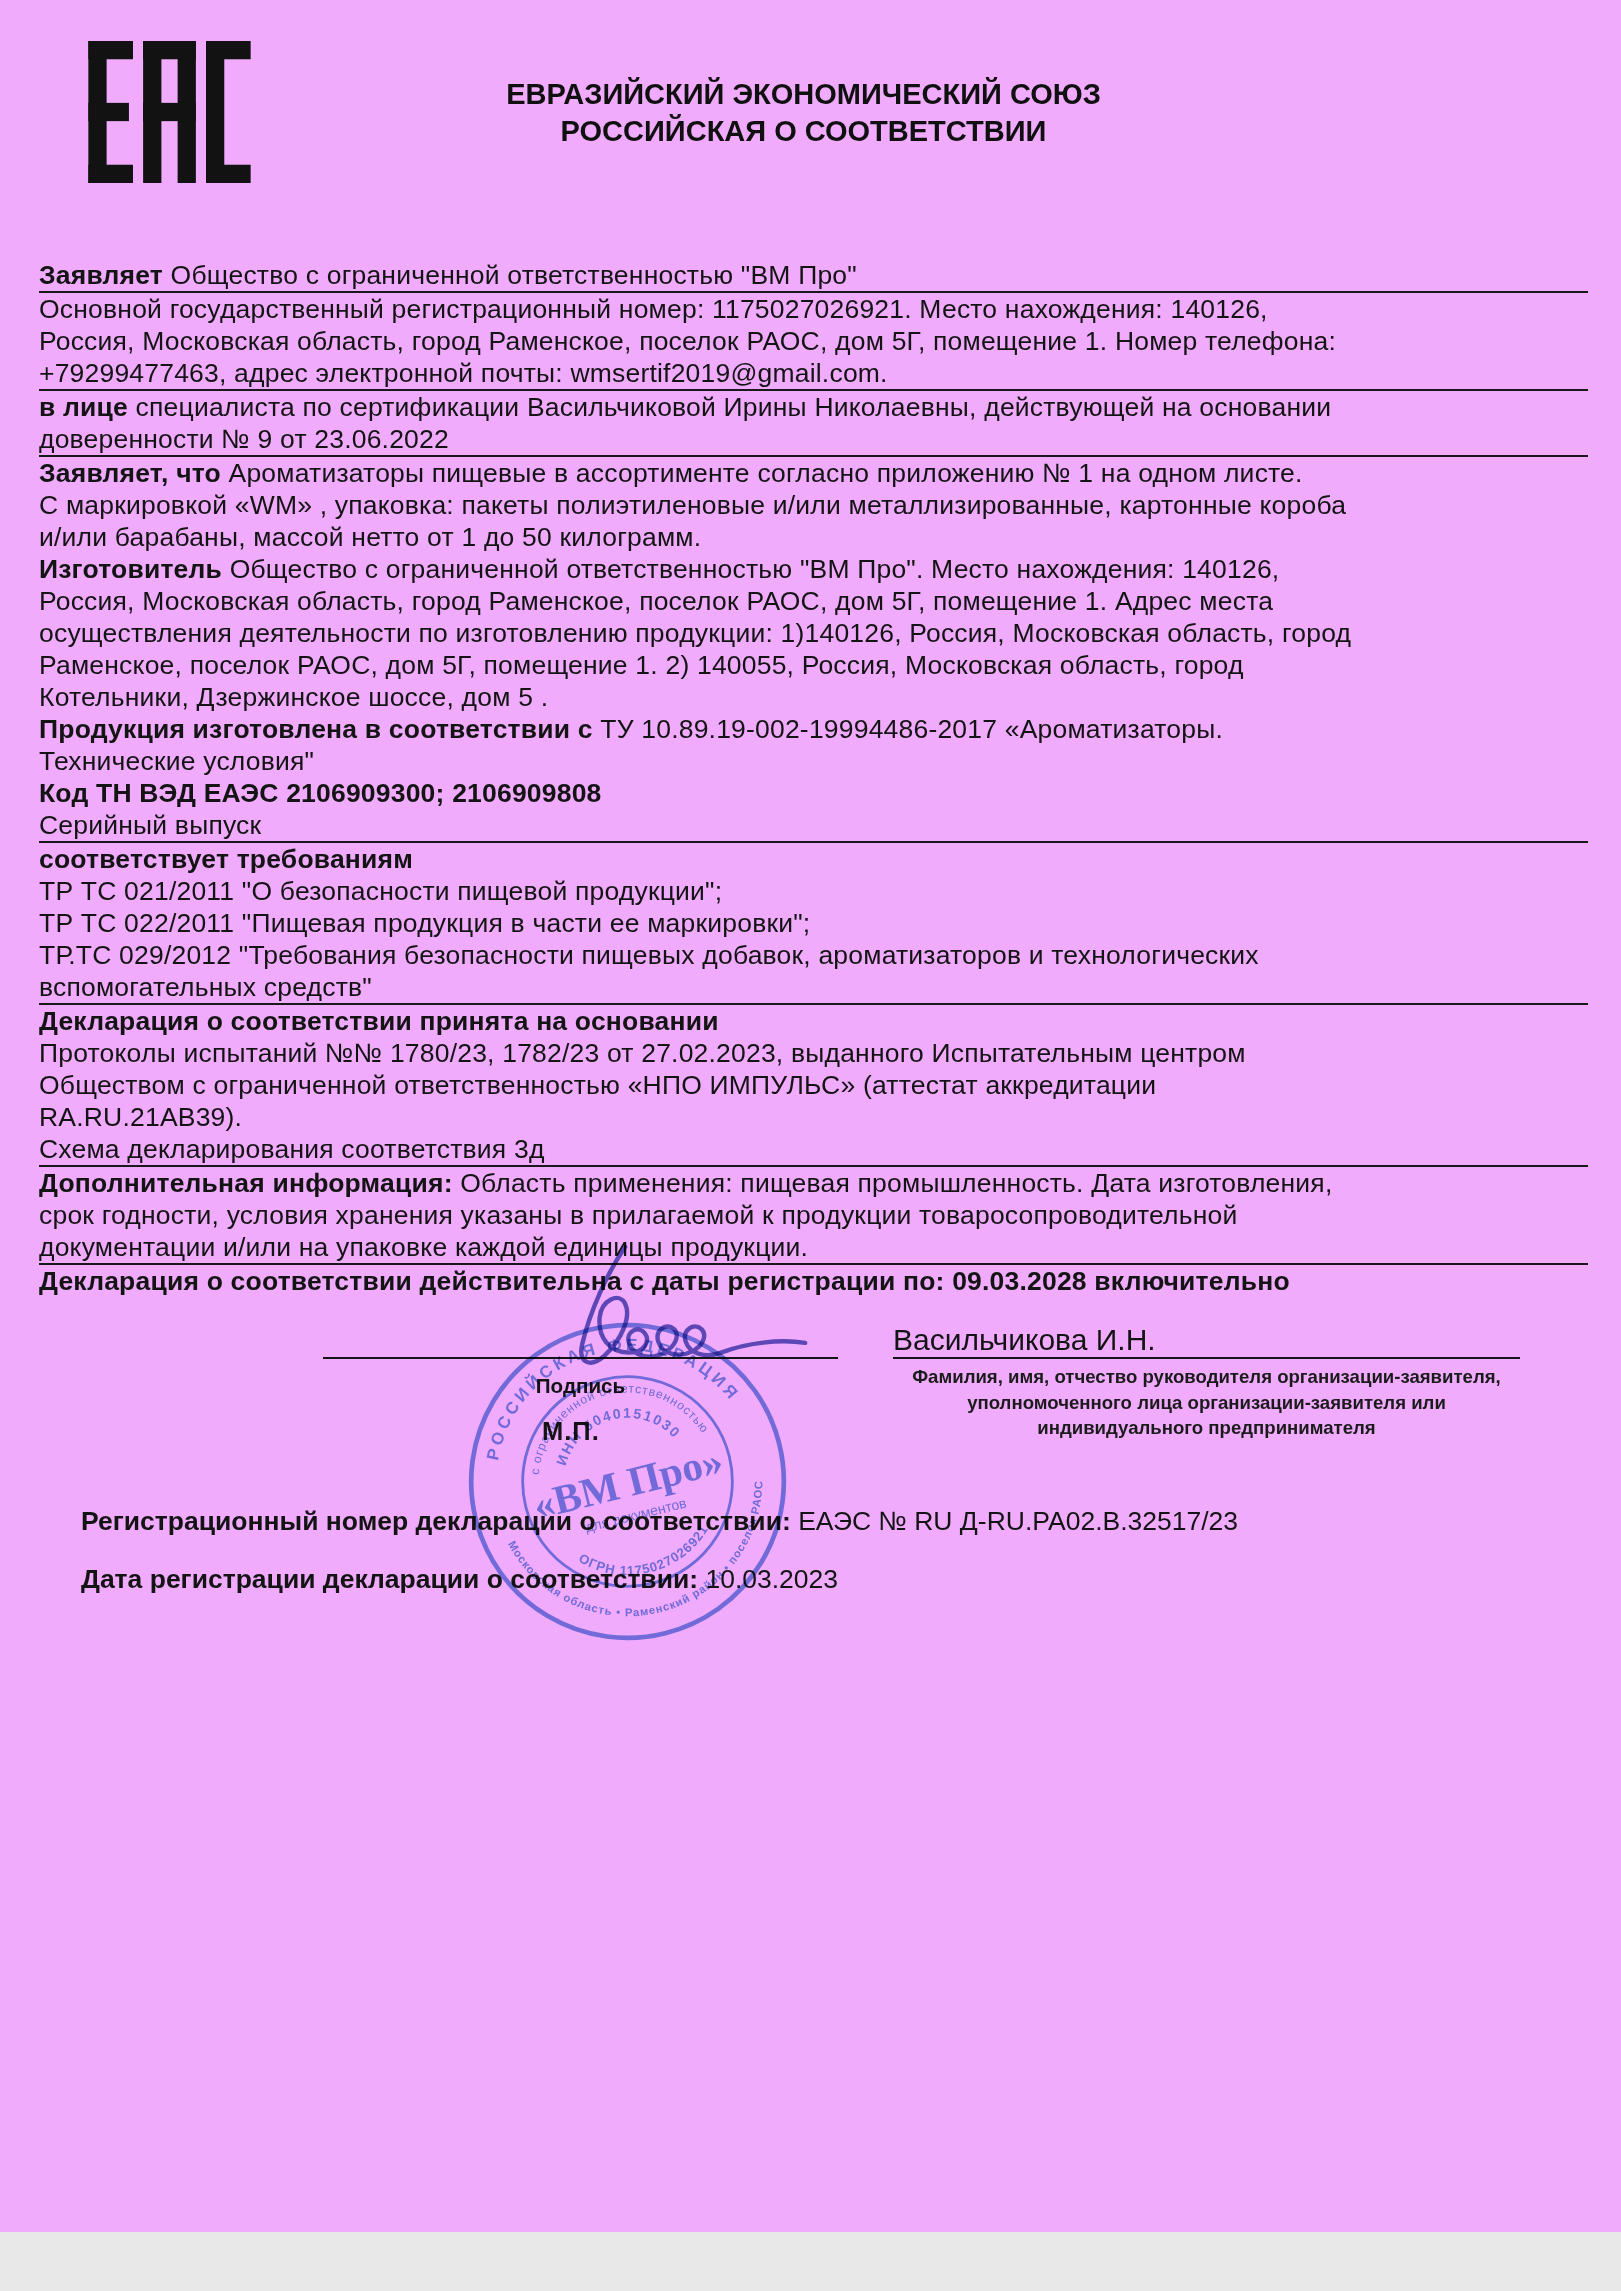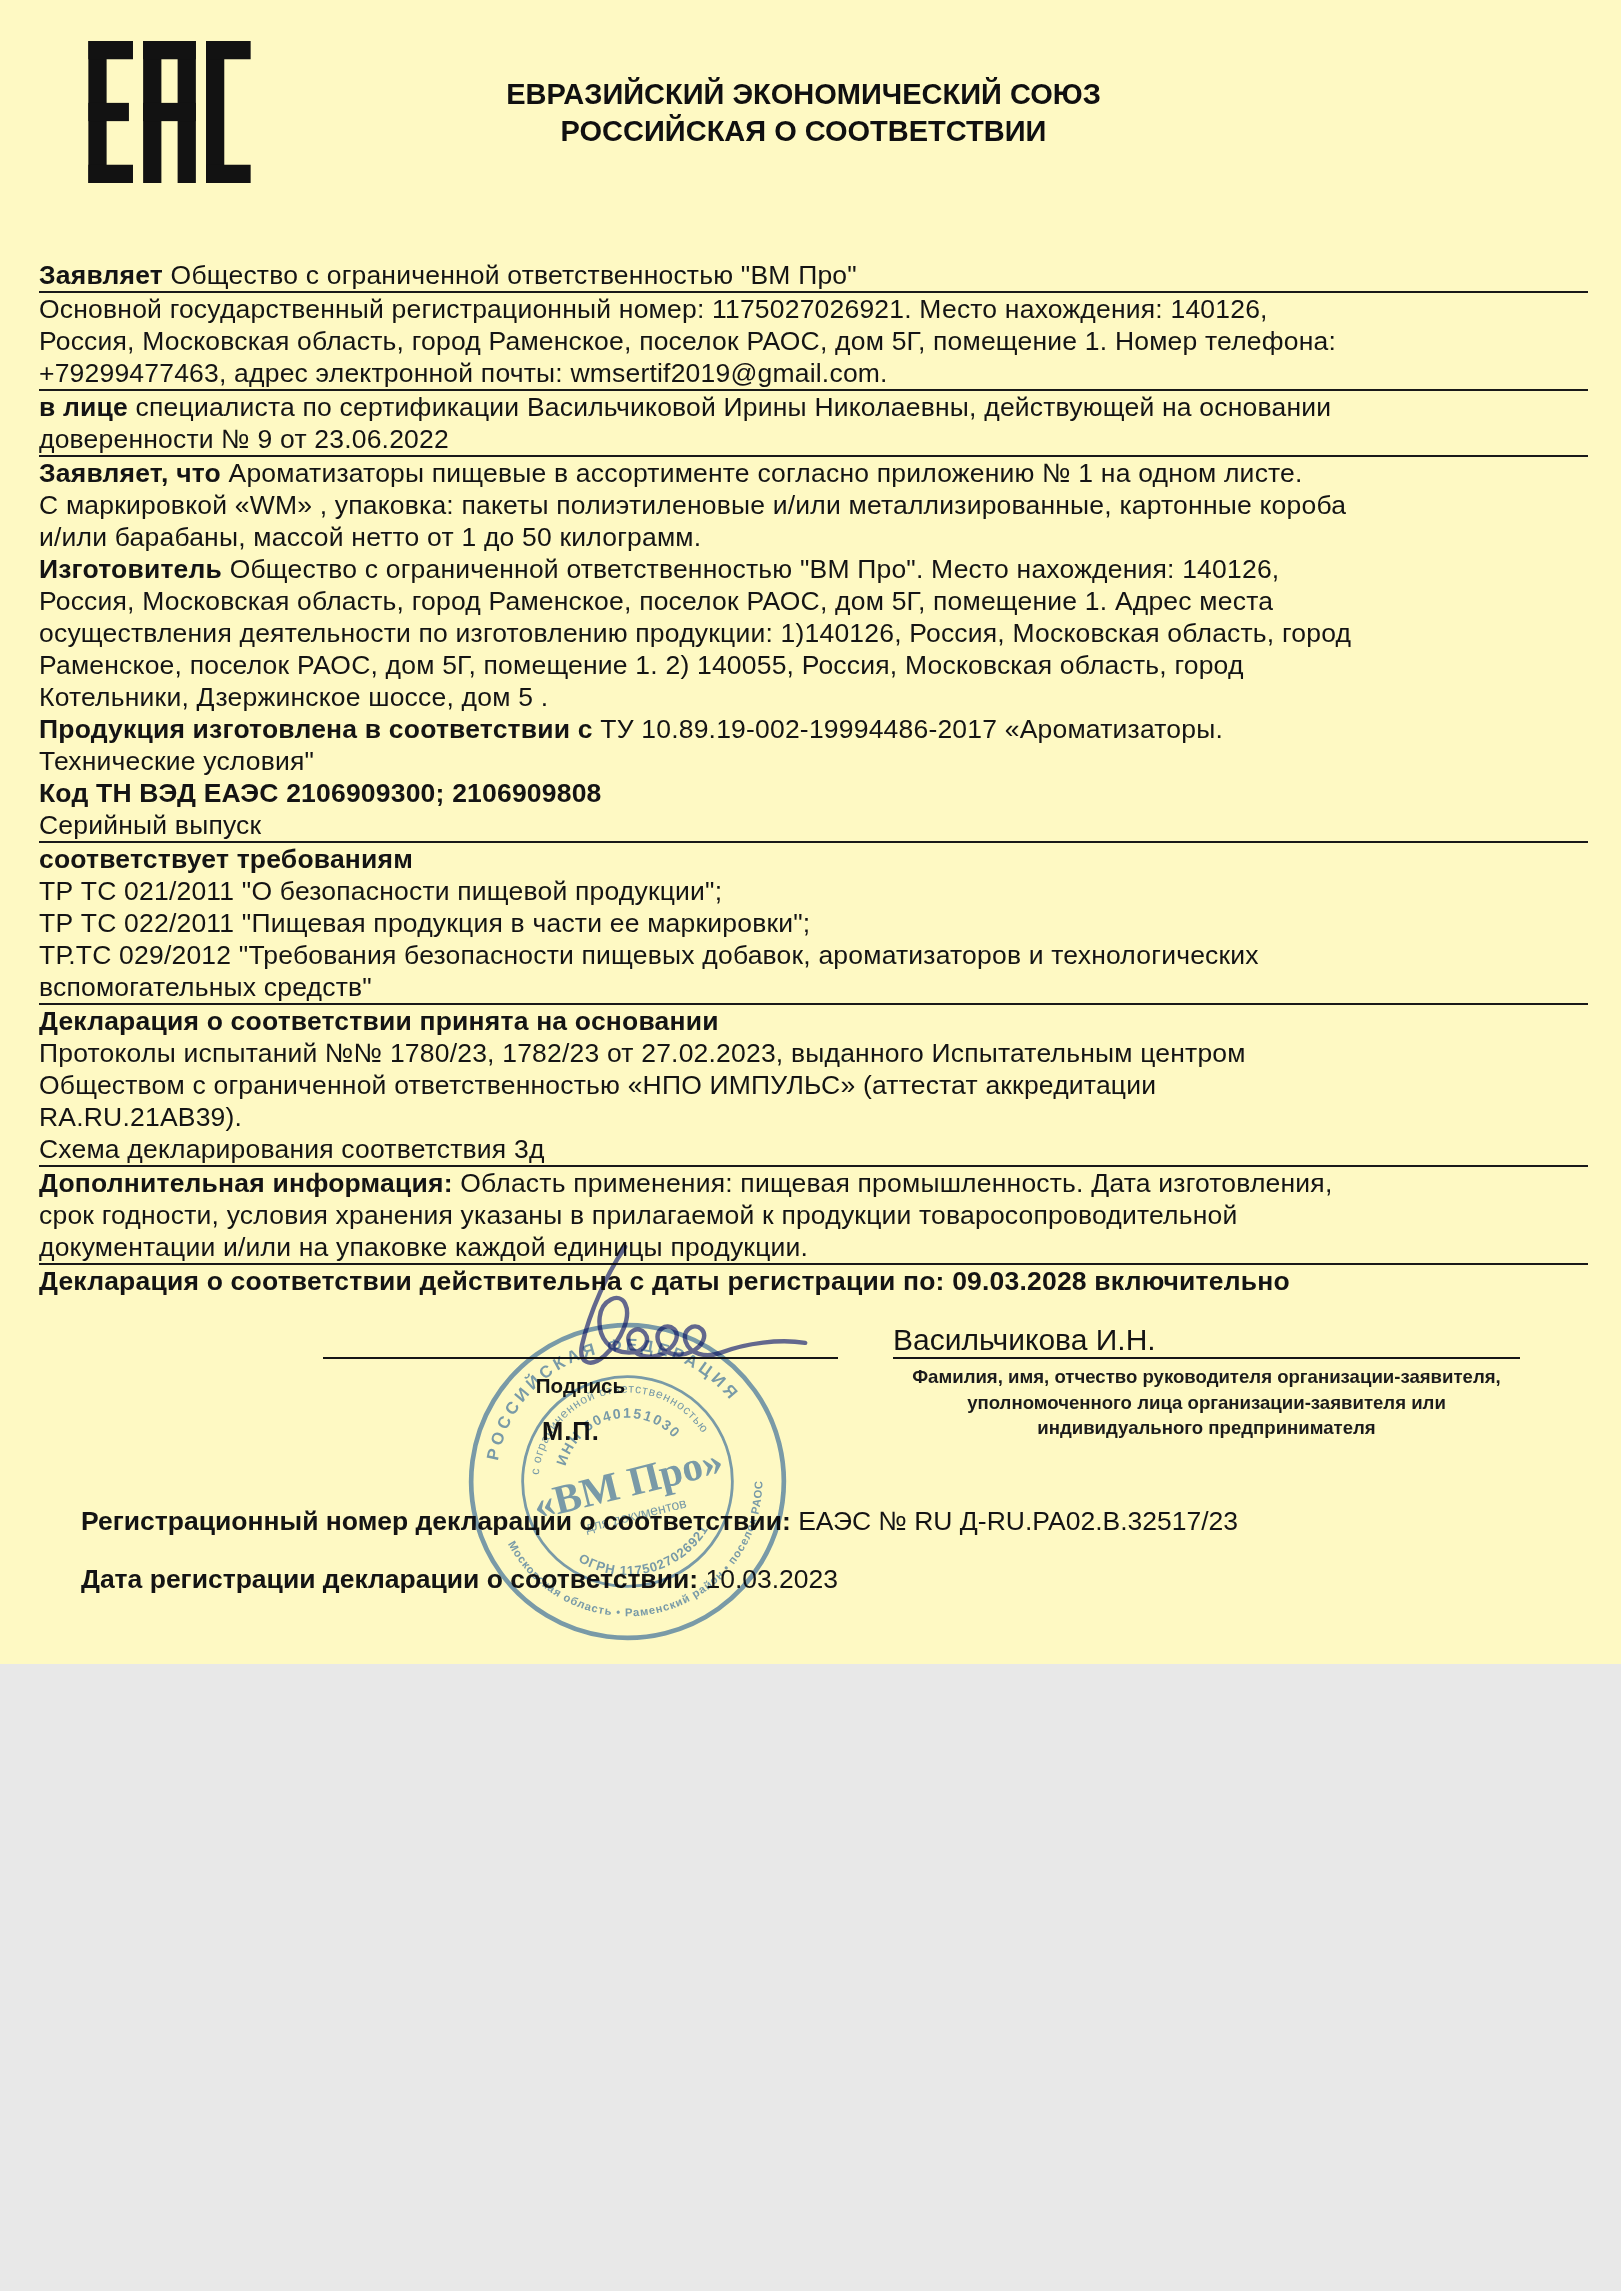--- a/index.html
+++ b/index.html
@@ -1,20 +1,20 @@
 <!DOCTYPE html>
 <html lang="ru"><head>
 <meta charset="utf-8">
 <style>
   html,body{margin:0;padding:0;}
   body{background:#e8e8e8;}
   .page{
     position:relative;
-    width:1621px;height:1664px;
-    background:#fef9c3;
+    width:1621px;height:2232px;
+    background:#f0abfc;
     font-family:"Liberation Sans","DejaVu Sans",sans-serif;
     color:#141414;
     overflow:hidden;
   }
   .eac-logo{position:absolute;left:86px;top:41px;}
   .title{
     position:absolute;left:39px;top:76px;width:1529px;
     text-align:center;font-weight:bold;font-size:29px;line-height:37px;
     color:#101010;
   }

